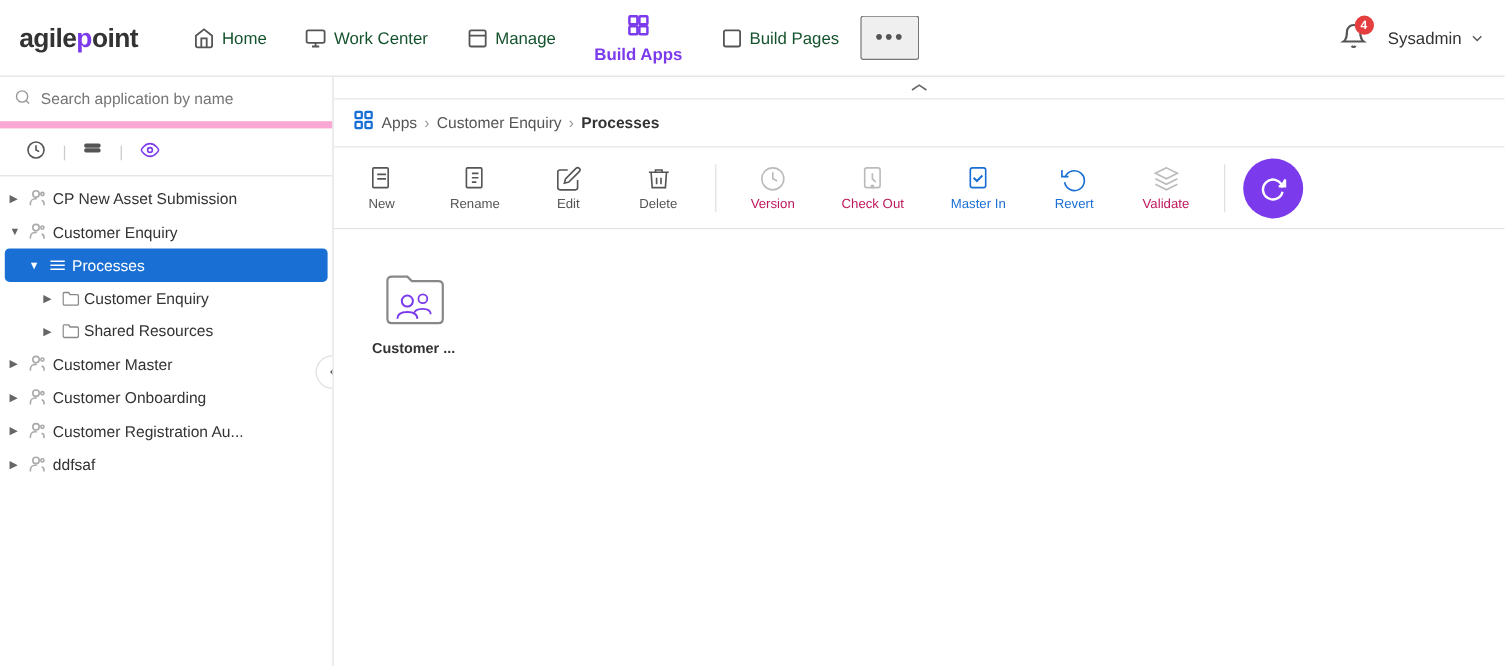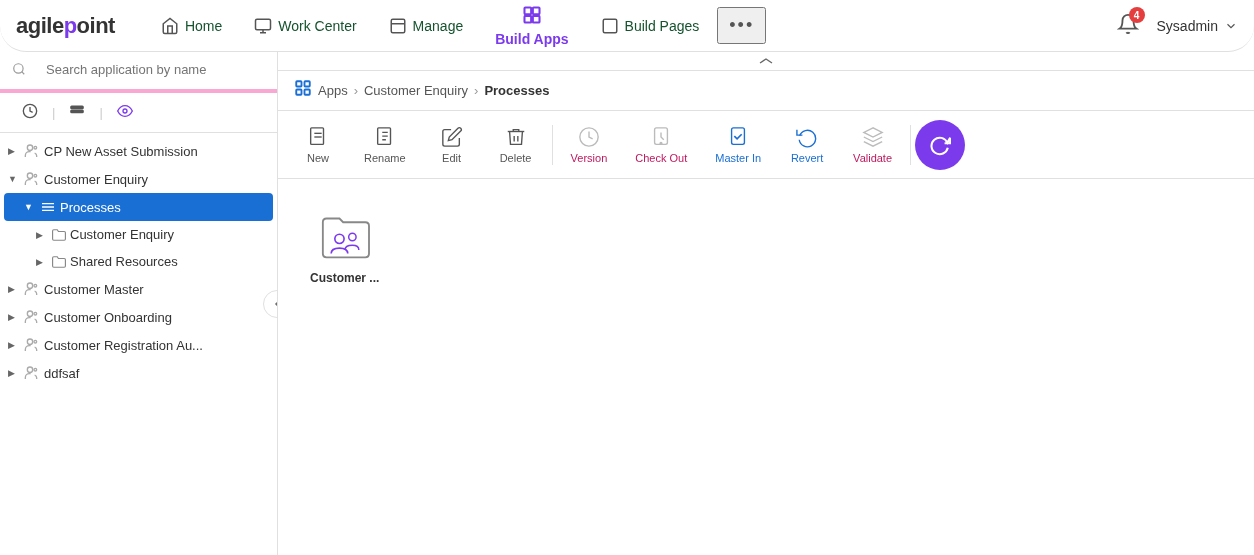--- a/index.html
+++ b/index.html
@@ -1,21 +1,21 @@
 <!DOCTYPE html>
 <html><head>
   <meta charset="utf-8">
   <style>
     * { box-sizing: border-box; margin: 0; padding: 0; }
     body { font-family: 'Segoe UI', Arial, sans-serif; font-size: 13px; background: #fff; color: #333; height: 555px; overflow: hidden; display: flex; flex-direction: column; }
 
     
     .top-nav {
-      display: flex; align-items: center; height: 52px; background: #fff;
-      border-bottom: 1px solid #e0e0e0; padding: 0 16px; gap: 0; flex-shrink: 0; border-radius: 29px;
+      display: flex; align-items: center; height: 64px; background: #fff;
+      border-bottom: 1px solid #e0e0e0; padding: 0 16px; gap: 0; flex-shrink: 0;
     }
     .logo { display: flex; align-items: center; margin-right: 32px; }
     .nav-items { display: flex; align-items: center; gap: 4px; flex: 1; }
     .nav-item {
       display: flex; align-items: center; gap: 6px; padding: 8px 14px;
       border-radius: 4px; cursor: pointer; color: #14532d; font-size: 14px;
       text-decoration: none; white-space: nowrap;
     }
     .nav-item.active { color: #7c3aed; font-weight: 600; flex-direction: column; }
     .nav-right { display: flex; align-items: center; gap: 12px; margin-left: auto; }
@@ -30,21 +30,21 @@
 
     
     .main-layout { display: flex; flex: 1; overflow: hidden; }
 
     
     .sidebar {
       width: 278px; flex-shrink: 0; border-right: 1px solid #e0e0e0;
       display: flex; flex-direction: column; background: #fff; position: relative; overflow: hidden;
     }
     .search-bar {
-      padding: 10px 12px; border-bottom: 4px solid #f9a8d4; display: flex; align-items: flex-start; gap: 20px;
+      padding: 10px 12px; border-bottom: 6px solid #f9a8d4; display: flex; align-items: center; gap: 8px;
     }
     .search-bar input {
       border: none; outline: none; font-size: 13px; color: #666; width: 100%; background: transparent;
     }
     .search-icon { color: #999; font-size: 14px; }
     .view-controls {
       display: flex; align-items: center; padding: 6px 12px; border-bottom: 1px solid #e0e0e0; gap: 4px;
     }
     .view-btn {
       padding: 4px 10px; cursor: pointer; border-radius: 4px; color: #555; font-size: 14px;
@@ -83,21 +83,21 @@
     .bc-sep { color: #999; }
     .bc-link { color: #555; cursor: pointer; }
     .bc-current { color: #333; font-weight: 600; }
 
     
     .top-collapse { display: flex; justify-content: center; padding: 4px 0; border-bottom: 1px solid #e0e0e0; cursor: pointer; color: #666; }
 
     
     .toolbar {
       display: flex; align-items: center; padding: 0 8px; border-bottom: 1px solid #e0e0e0;
-      background: #fff; height: 68px; gap: 0;
+      background: #fff; height: 68px; gap: 11px;
     }
     .tool-btn {
       display: flex; flex-direction: column; align-items: center; justify-content: center;
       padding: 8px 14px; cursor: pointer; border-radius: 4px; min-width: 64px;
       gap: 4px; color: #555; font-size: 12px; border: none; background: none;
     }
     .tool-btn.active { color: #1a6fd4; }
     .tool-btn.disabled { color: #be185d; cursor: default; }
     .tool-label { font-size: 11px; }
     .toolbar-sep { width: 1px; height: 40px; background: #e0e0e0; margin: 0 4px; }

